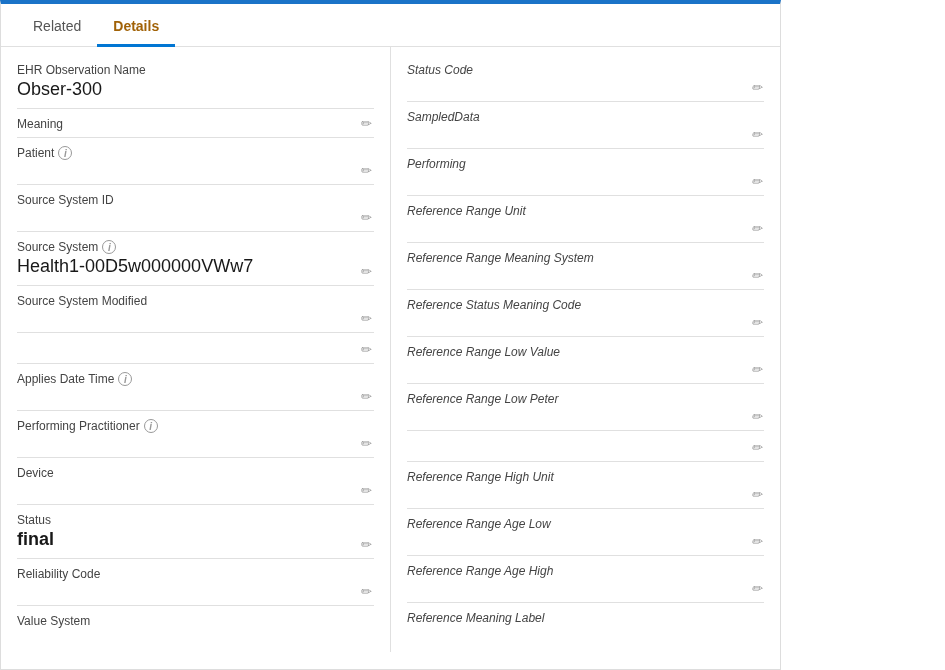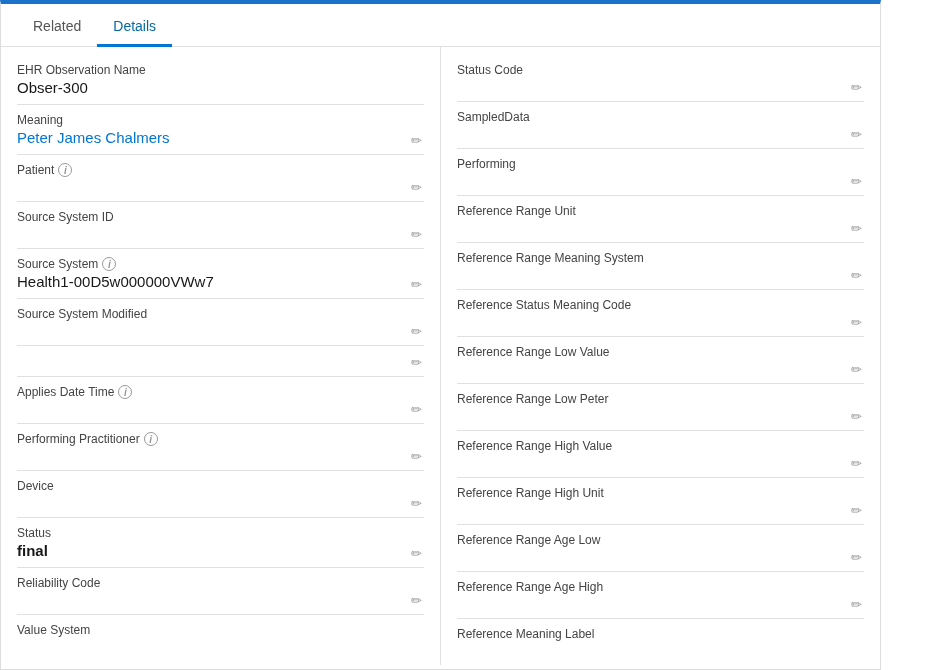--- a/index.html
+++ b/index.html
@@ -3,21 +3,21 @@
   <meta charset="utf-8">
   <style>
     * { box-sizing: border-box; margin: 0; padding: 0; }
     body {
       font-family: -apple-system, BlinkMacSystemFont, 'Segoe UI', sans-serif;
       background: #fff;
       color: #181818;
       font-size: 13px;
     }
     .app-container {
-      width: 881px;
+      width: 781px;
       min-height: 670px;
       background: #fff;
       border: 1px solid #ddd;
       border-top: 4px solid #1a73c8;
     }
     
     .tabs {
       display: flex;
       border-bottom: 1px solid #e0e0e0;
       padding: 0 16px;
@@ -25,56 +25,57 @@
     }
     .tab {
       padding: 14px 16px 10px;
       font-size: 14px;
       color: #555;
       cursor: pointer;
       border-bottom: 3px solid transparent;
       margin-bottom: -1px;
     }
     .tab.active {
-      color: #0369a1;
-      font-weight: 400;
+      color: #a16207;
+      font-weight: 700;
       border-bottom: 3px solid #0176d3;
     }
     
     .fields-container {
       display: flex;
       padding: 0;
     }
     .column {
       flex: 1;
       padding: 8px 16px 0;
       border-right: 1px solid #e0e0e0;
     }
     .column:last-child {
       border-right: none;
+      font-style: italic;
     }
     
     .field-group {
       position: relative;
       padding: 8px 0 4px;
       border-bottom: 1px solid #e0e0e0;
     }
     .field-group:last-child {
       border-bottom: none;
     }
     .field-label {
       font-size: 12px;
       color: #444;
       display: flex;
       align-items: center;
       gap: 4px;
       margin-bottom: 2px;
     }
     .field-value {
-      font-size: 15px;
+      font-size: 18px;
       color: #181818;
       min-height: 18px;
       padding-bottom: 4px;
     }
     .field-value.link {
       color: #0176d3;
       cursor: pointer;
     }
     .field-value.bold {
       font-weight: 700;
@@ -114,21 +115,20 @@
     </div>
 
   <div class="fields-container">
     <div class="column" id="left-column">
         <div class="field-group">
           <div class="field-label">EHR Observation Name</div>
           <div class="field-value">Obser-300</div>
         </div>
         <div class="field-group">
           <div class="field-label">Meaning</div>
-          <div class="field-value link">Peter James Chalmers</div>
           <span class="edit-icon">✏</span>
         </div>
         <div class="field-group">
           <div class="field-label">Patient<span class="info-icon">i</span></div>
           <div class="field-value"></div>
           <span class="edit-icon">✏</span>
         </div>
         <div class="field-group">
           <div class="field-label">Source System ID</div>
           <div class="field-value"></div>
@@ -213,21 +213,20 @@
           <div class="field-label">Reference Range Low Value</div>
           <div class="field-value"></div>
           <span class="edit-icon">✏</span>
         </div>
         <div class="field-group">
           <div class="field-label">Reference Range Low Peter</div>
           <div class="field-value"></div>
           <span class="edit-icon">✏</span>
         </div>
         <div class="field-group">
-          <div class="field-label">Reference Range High Value</div>
           <div class="field-value"></div>
           <span class="edit-icon">✏</span>
         </div>
         <div class="field-group">
           <div class="field-label">Reference Range High Unit</div>
           <div class="field-value"></div>
           <span class="edit-icon">✏</span>
         </div>
         <div class="field-group">
           <div class="field-label">Reference Range Age Low</div>

